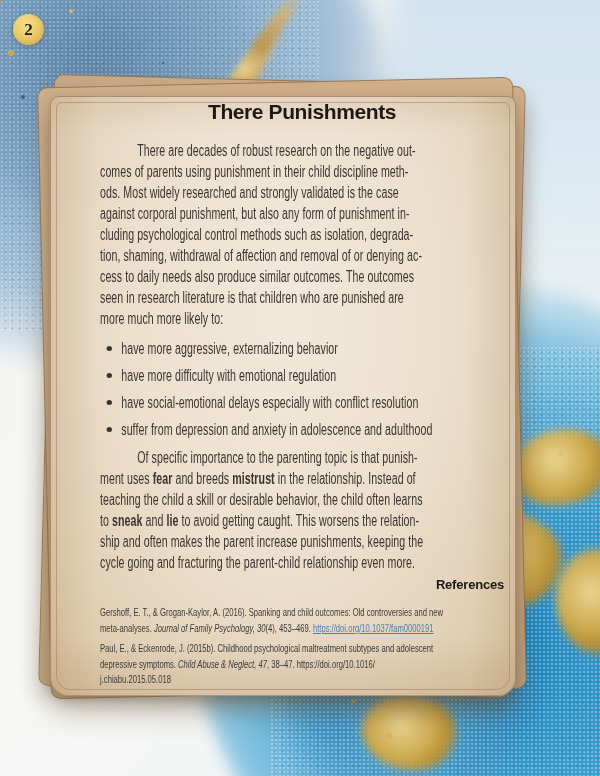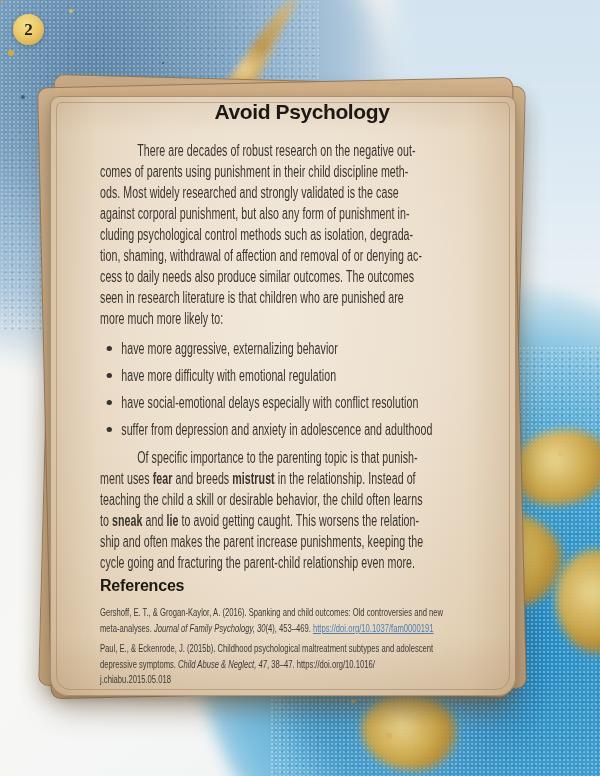--- a/index.html
+++ b/index.html
@@ -121,22 +121,22 @@
   .body-squeeze{top:140px;}
   .refs-squeeze{top:605px;}
   .para{margin:0;font-size:16px;line-height:21px;white-space:pre-line;letter-spacing:.1px;}
   .indent{text-indent:56px;}
   .para .b{font-weight:bold;}
   .bullets{margin:9px 0 0 0;padding:0;list-style:none;}
   .bullet-row{display:flex;margin:0 0 6px 0;font-size:16px;line-height:21px;letter-spacing:.1px;}
   .bullet-dot{flex:0 0 auto;width:8px;height:5px;border-radius:50%;background:#3a342e;margin:8px 14px 0 10px;}
   .p2{margin-top:7px;}
   .refs-heading{
-    position:absolute;left:100px;top:577px;width:404px;margin:0;text-align:left;
-    font-size:16px;font-weight:bold;color:#1c1813;letter-spacing:-.2px;
+    position:absolute;left:100px;top:577px;width:404px;margin:0;text-align:right;
+    font-size:13px;font-weight:bold;color:#1c1813;letter-spacing:-.2px;
   }
   .ref{margin:0 0 5px 0;font-size:11.5px;line-height:15.5px;white-space:pre-line;color:#3c3a38;}
   .ref .i{font-style:italic;}
   .ref .link{color:#4d7db0;text-decoration:underline;cursor:pointer;}
 </style>
 </head>
 <body>
 
 <div class="bg-layer bg-tr"></div>
 <div class="bg-layer bg-rm"></div>
@@ -161,21 +161,21 @@
   <span>2</span>
 </div>
 
 <div class="paper-stack">
   <div class="sheet sheet-a"></div>
   <div class="sheet sheet-b"></div>
   <div class="sheet sheet-front"></div>
 </div>
 
 <div class="content">
-  <h1 class="card-title">Avoid Psychology</h1>
+  <h1 class="card-title">There Punishments</h1>
 
   <div class="squeeze body-squeeze">
     <p class="para indent">There are decades of robust research on the negative out-
 comes of parents using punishment in their child discipline meth-
 ods. Most widely researched and strongly validated is the case
 against corporal punishment, but also any form of punishment in-
 cluding psychological control methods such as isolation, degrada-
 tion, shaming, withdrawal of affection and removal of or denying ac-
 cess to daily needs also produce similar outcomes. The outcomes
 seen in research literature is that children who are punished are

